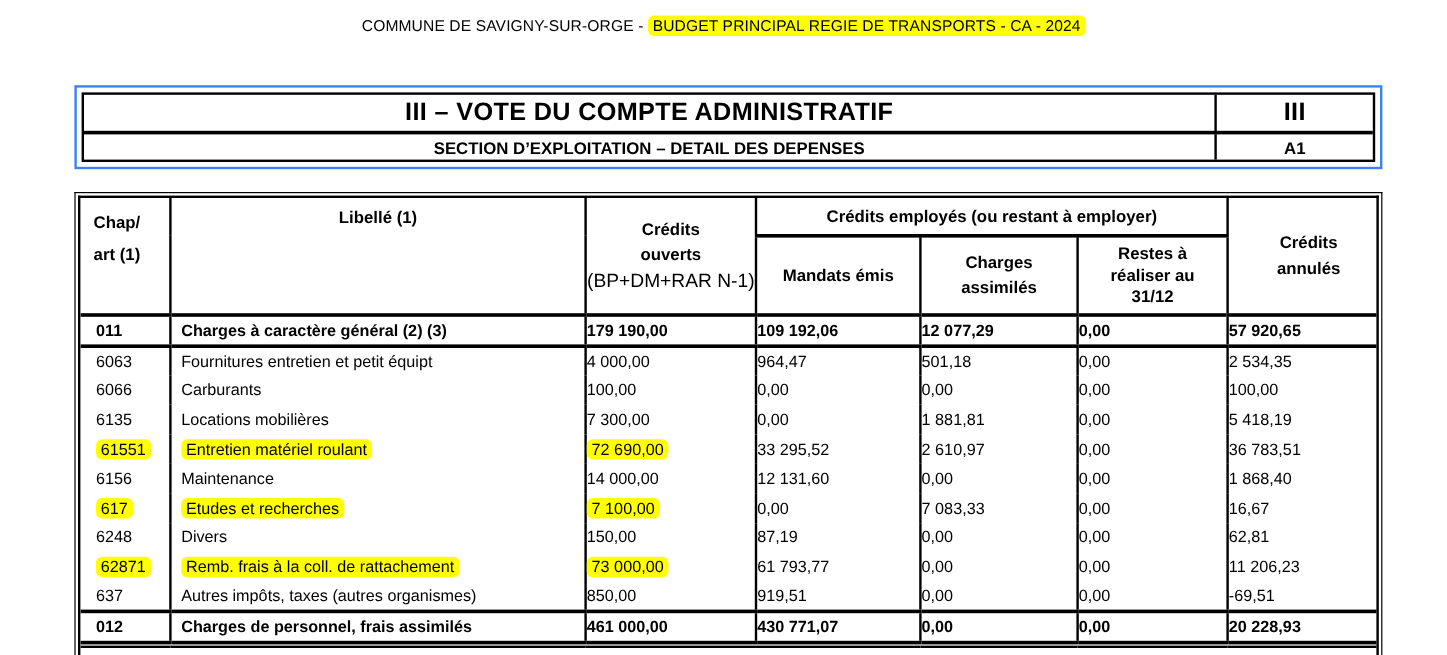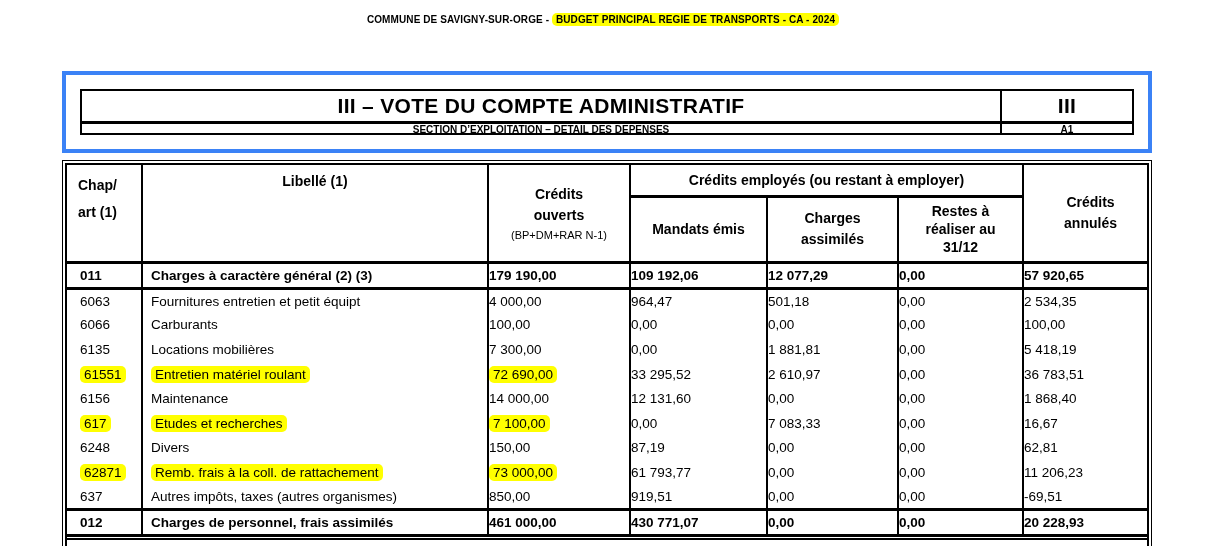--- a/index.html
+++ b/index.html
@@ -16,49 +16,49 @@
     border-radius: 5px;
     padding: 1px 4px;
   }
 
   
   .doc-title {
     position: absolute;
     top: 14px; left: 0;
     width: 100%;
     text-align: center;
-    font-weight: bold;
-    font-size: 10px;
+    font-weight: normal;
+    font-size: 13px;
     letter-spacing: 0.1px;
     white-space: nowrap;
   }
 
   
   .admin-box {
     position: absolute;
     left: 62px; top: 71px;
-    width: 1090px; height: 82px;
-    border: 4px solid #3b82f6;
-    padding: 14px;
+    width: 1090px; height: 70px;
+    border: 2px solid #3b82f6;
+    padding: 4px;
   }
   .admin-box-inner {
     border: 2px solid #000;
     width: 100%; height: 100%;
     display: grid;
     grid-template-columns: 1fr 130px;
     grid-template-rows: 33px 1fr;
   }
   .admin-cell {
     display: flex; align-items: center; justify-content: center;
     font-weight: bold;
     white-space: nowrap;
   }
   .admin-cell.left  { border-right: 2px solid #000; }
   .admin-cell.top   { border-bottom: 3px solid #000; font-size: 21px; letter-spacing: 0.3px; }
-  .admin-cell.bottom{ font-size: 10px; }
+  .admin-cell.bottom{ font-size: 14px; }
 
   
   .table-wrap {
     position: absolute;
     left: 62px; top: 160px;
     width: 1090px; height: 386px;
     border: 1px solid #000;
     border-bottom: none;
     padding: 2px 2px 0 2px;
     overflow: hidden;
@@ -80,21 +80,21 @@
 
   thead th { font-weight: bold; font-size: 14px; }
   .h-chap {
     text-align: left; vertical-align: top;
     padding: 7px 0 0 11px;
     white-space: pre-line; line-height: 1.95;
   }
   .h-lib  { text-align: center; vertical-align: top; padding-top: 8px; margin-left: 32px; }
   .h-ouv  { text-align: center; vertical-align: middle; }
   .h-ouv-main { display: block; white-space: pre-line; line-height: 1.5; }
-  .h-ouv-sub  { display: block; font-weight: normal; font-size: 11px; margin-top: 3px; }
+  .h-ouv-sub  { display: block; font-weight: normal; font-size: 16px; margin-top: 3px; }
   .h-group {
     text-align: center; vertical-align: middle;
     height: 31px;
     border-bottom: 3px solid #000;
   }
   .h-sub {
     text-align: center; vertical-align: middle;
     height: 66px;
     white-space: pre-line; line-height: 1.5;
   }

